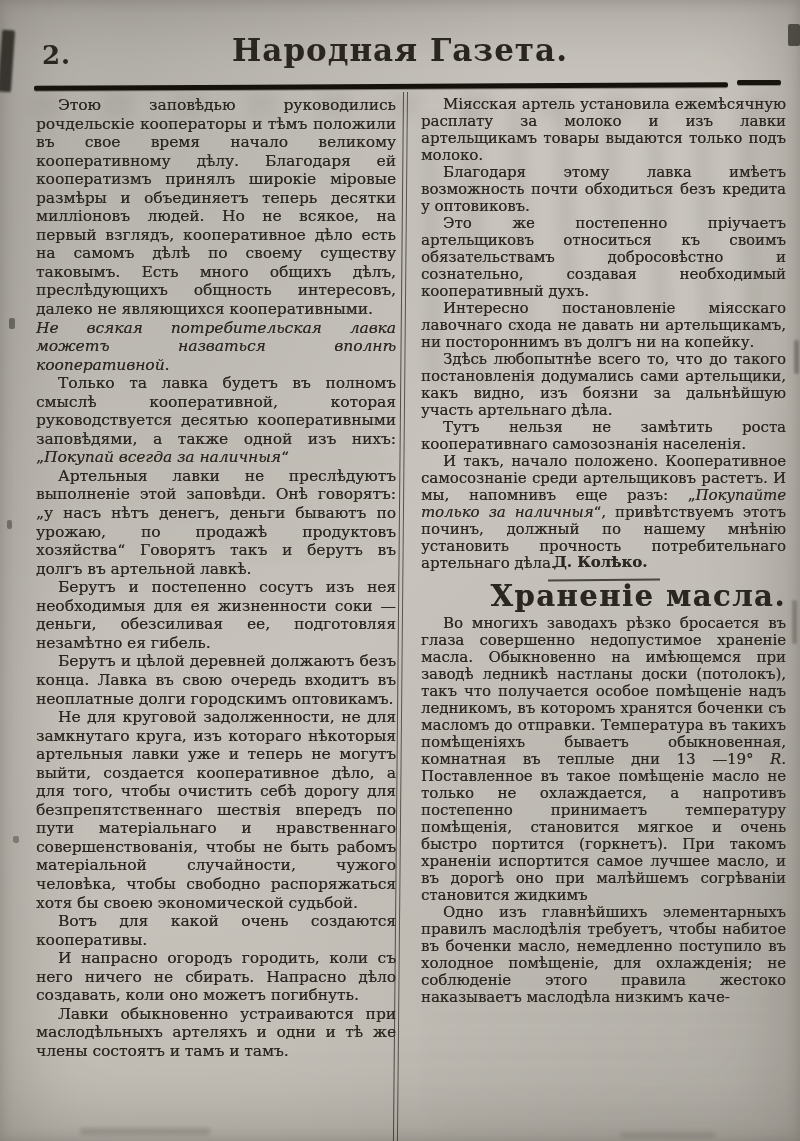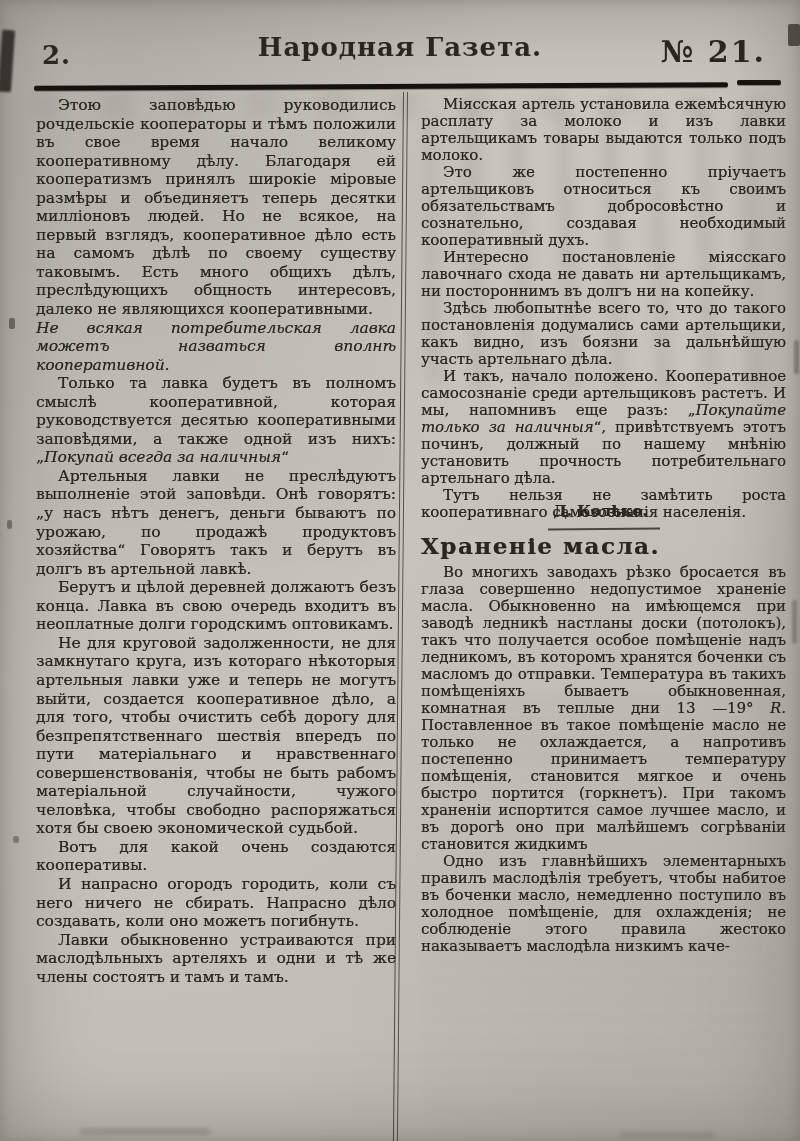--- a/index.html
+++ b/index.html
@@ -16,41 +16,41 @@
     color:var(--ink);
   }
   .page::after{
     content:""; position:absolute; inset:0; pointer-events:none;
     box-shadow: inset 0 0 95px rgba(55,50,42,.38), inset 0 0 14px rgba(55,50,42,.22);
   }
   
   .hdr{position:absolute; left:0; top:0; width:100%; height:84px;}
   .pagenum{position:absolute; left:42px; top:40px; font-size:26px; font-weight:700; letter-spacing:1px;}
   .masthead{position:absolute; left:0; top:32px; width:100%; text-align:center; margin:0;
-    font-size:26px; font-weight:700; letter-spacing:1px;}
+    font-size:31px; font-weight:700; letter-spacing:1px;}
   .issue{position:absolute; right:34px; top:34px; font-size:30px; font-weight:700; letter-spacing:2px;}
   .rule{position:absolute; background:var(--rule); height:5px; border-radius:2px;
     box-shadow:0 1px 0 rgba(22,19,14,.35);}
   .rule.main{left:34px; top:84px; width:694px; transform:rotate(-0.3deg);}
   .rule.seg{left:737px; top:80px; width:44px; height:5px; transform:rotate(-0.3deg);}
   
   .col-divider{position:absolute; left:403px; top:92px; bottom:0; width:3px;
     border-left:1px solid rgba(42,38,32,.75); border-right:1px solid rgba(42,38,32,.7);
     transform:rotate(0.55deg); transform-origin:top center;}
   .col{position:absolute; top:96px; text-align:justify;
     text-shadow:0.25px 0.25px 0.35px rgba(40,35,28,.65);}
   .col.left{left:36px; width:360px; font-size:15.4px; line-height:18.55px;}
   .col.right{left:421px; width:365px; font-size:14.9px; line-height:17px;}
   .col p{margin:0; text-indent:22px;}
   .col p.noindent{text-indent:0;font-style:italic;}
   .it{font-style:italic;margin-top:14px;}
   .signature{font-weight:700; text-align:center; padding-right:6px; margin-top:-18.2px;}
   .sec-divider{width:112px; height:2px; background:rgba(42,38,32,.8); margin:8px auto 7px;
     transform:rotate(-0.4deg);}
-  .sec-heading{margin:0 0 10px 0; text-align:left; font-size:23px; font-weight:700;
+  .sec-heading{margin:0 0 10px 0; text-align:right; font-size:29px; font-weight:700;
     letter-spacing:1.5px; text-indent:0;}
   
   .ghost{position:absolute; pointer-events:none; filter:blur(6px); border-radius:26px;}
   .g1{left:425px; top:105px; width:352px; height:285px; opacity:.5;
     background:repeating-linear-gradient(88deg, rgba(60,55,47,.15) 0 18px, rgba(60,55,47,0) 18px 46px);}
   .g2{left:40px; top:420px; width:348px; height:140px; opacity:.35;
     background:repeating-linear-gradient(0deg, rgba(60,55,47,.10) 0 8px, rgba(60,55,47,0) 8px 19px);}
   .g3{left:425px; top:688px; width:350px; height:72px; opacity:.35;
     background:repeating-linear-gradient(0deg, rgba(60,55,47,.12) 0 8px, rgba(60,55,47,0) 8px 18px);}
   .g4{left:425px; top:940px; width:352px; height:190px; opacity:.28;
@@ -69,47 +69,48 @@
   .s9{left:620px; top:1132px; width:95px; height:6px; opacity:.12; filter:blur(2px);}
 </style>
 </head>
 <body>
 
 <div class="page">
 
   <div class="hdr">
     <span class="pagenum">2.</span>
     <h1 class="masthead">Народная Газета.</h1>
-    <span class="issue">№ 21.</span>
   </div>
   <div class="rule main"></div>
   <div class="rule seg"></div>
 
   <div class="col-divider"></div>
 
   <section class="col left">
       <p><span>Этою заповѣдью руководились рочдельскіе кооператоры и тѣмъ положили въ свое время начало великому кооперативному дѣлу. Благодаря ей кооператизмъ принялъ широкіе міровые размѣры и объединяетъ теперь десятки милліоновъ людей. Но не всякое, на первый взглядъ, кооперативное дѣло есть на самомъ дѣлѣ по своему существу таковымъ. Есть много общихъ дѣлъ, преслѣдующихъ общность интересовъ, далеко не являющихся кооперативными.</span></p>
       <p class="noindent"><span>Не всякая потребительская лавка можетъ назваться вполнѣ кооперативной.</span></p>
       <p><span>Только та лавка будетъ въ полномъ смыслѣ кооперативной, которая руководствуется десятью кооперативными заповѣдями, а также одной изъ нихъ: „</span><span class="it">Покупай всегда за наличныя</span><span>“</span></p>
       <p><span>Артельныя лавки не преслѣдуютъ выполненіе этой заповѣди. Онѣ говорятъ: „у насъ нѣтъ денегъ, деньги бываютъ по урожаю, по продажѣ продуктовъ хозяйства“ Говорятъ такъ и берутъ въ долгъ въ артельной лавкѣ.</span></p>
+      <p><span>Берутъ и постепенно сосутъ изъ нея необходимыя для ея жизненности соки — деньги, обезсиливая ее, подготовляя незамѣтно ея гибель.</span></p>
       <p><span>Берутъ и цѣлой деревней должаютъ безъ конца. Лавка въ свою очередь входитъ въ неоплатные долги городскимъ оптовикамъ.</span></p>
       <p><span>Не для круговой задолженности, не для замкнутаго круга, изъ котораго нѣкоторыя артельныя лавки уже и теперь не могутъ выйти, создается кооперативное дѣло, а для того, чтобы очистить себѣ дорогу для безпрепятственнаго шествія впередъ по пути матеріальнаго и нравственнаго совершенствованія, чтобы не быть рабомъ матеріальной случайности, чужого человѣка, чтобы свободно распоряжаться хотя бы своею экономической судьбой.</span></p>
       <p><span>Вотъ для какой очень создаются кооперативы.</span></p>
       <p><span>И напрасно огородъ городить, коли съ него ничего не сбирать. Напрасно дѣло создавать, коли оно можетъ погибнуть.</span></p>
       <p><span>Лавки обыкновенно устраиваются при маслодѣльныхъ артеляхъ и одни и тѣ же члены состоятъ и тамъ и тамъ.</span></p>
     </section>
 
   <section class="col right">
     <div>
         <p><span>Міясская артель установила ежемѣсячную расплату за молоко и изъ лавки артельщикамъ товары выдаются только подъ молоко.</span></p>
+        <p><span>Благодаря этому лавка имѣетъ возможность почти обходиться безъ кредита у оптовиковъ.</span></p>
         <p><span>Это же постепенно пріучаетъ артельщиковъ относиться къ своимъ обязательствамъ добросовѣстно и сознательно, создавая необходимый кооперативный духъ.</span></p>
         <p><span>Интересно постановленіе міясскаго лавочнаго схода не давать ни артельщикамъ, ни постороннимъ въ долгъ ни на копейку.</span></p>
         <p><span>Здѣсь любопытнѣе всего то, что до такого постановленія додумались сами артельщики, какъ видно, изъ боязни за дальнѣйшую участь артельнаго дѣла.</span></p>
+        <p><span>Тутъ нельзя не замѣтить роста кооперативнаго самозознанія населенія.</span></p>
         <p><span>И такъ, начало положено. Кооперативное самосознаніе среди артельщиковъ растетъ. И мы, напомнивъ еще разъ: „</span><span class="it">Покупайте только за наличныя</span><span>“, привѣтствуемъ этотъ починъ, должный по нашему мнѣнію установить прочность потребительнаго артельнаго дѣла.</span></p>
-        <p><span>Тутъ нельзя не замѣтить роста кооперативнаго самозознанія населенія.</span></p>
       </div>
     <div class="signature">Д. Колѣко.</div>
     <div class="sec-divider"></div>
     <h2 class="sec-heading">Храненіе масла.</h2>
     <div>
         <p><span>Во многихъ заводахъ рѣзко бросается въ глаза совершенно недопустимое храненіе масла. Обыкновенно на имѣющемся при заводѣ ледникѣ настланы доски (потолокъ), такъ что получается особое помѣщеніе надъ ледникомъ, въ которомъ хранятся боченки съ масломъ до отправки. Температура въ такихъ помѣщеніяхъ бываетъ обыкновенная, комнатная въ теплые дни 13 —19° </span><span class="it">R.</span><span> Поставленное въ такое помѣщеніе масло не только не охлаждается, а напротивъ постепенно принимаетъ температуру помѣщенія, становится мягкое и очень быстро портится (горкнетъ). При такомъ храненіи испортится самое лучшее масло, и въ дорогѣ оно при малѣйшемъ согрѣваніи становится жидкимъ</span></p>
         <p><span>Одно изъ главнѣйшихъ элементарныхъ правилъ маслодѣлія требуетъ, чтобы набитое въ боченки масло, немедленно поступило въ холодное помѣщеніе, для охлажденія; не соблюденіе этого правила жестоко наказываетъ маслодѣла низкимъ каче-</span></p>
       </div>
   </section>
 

